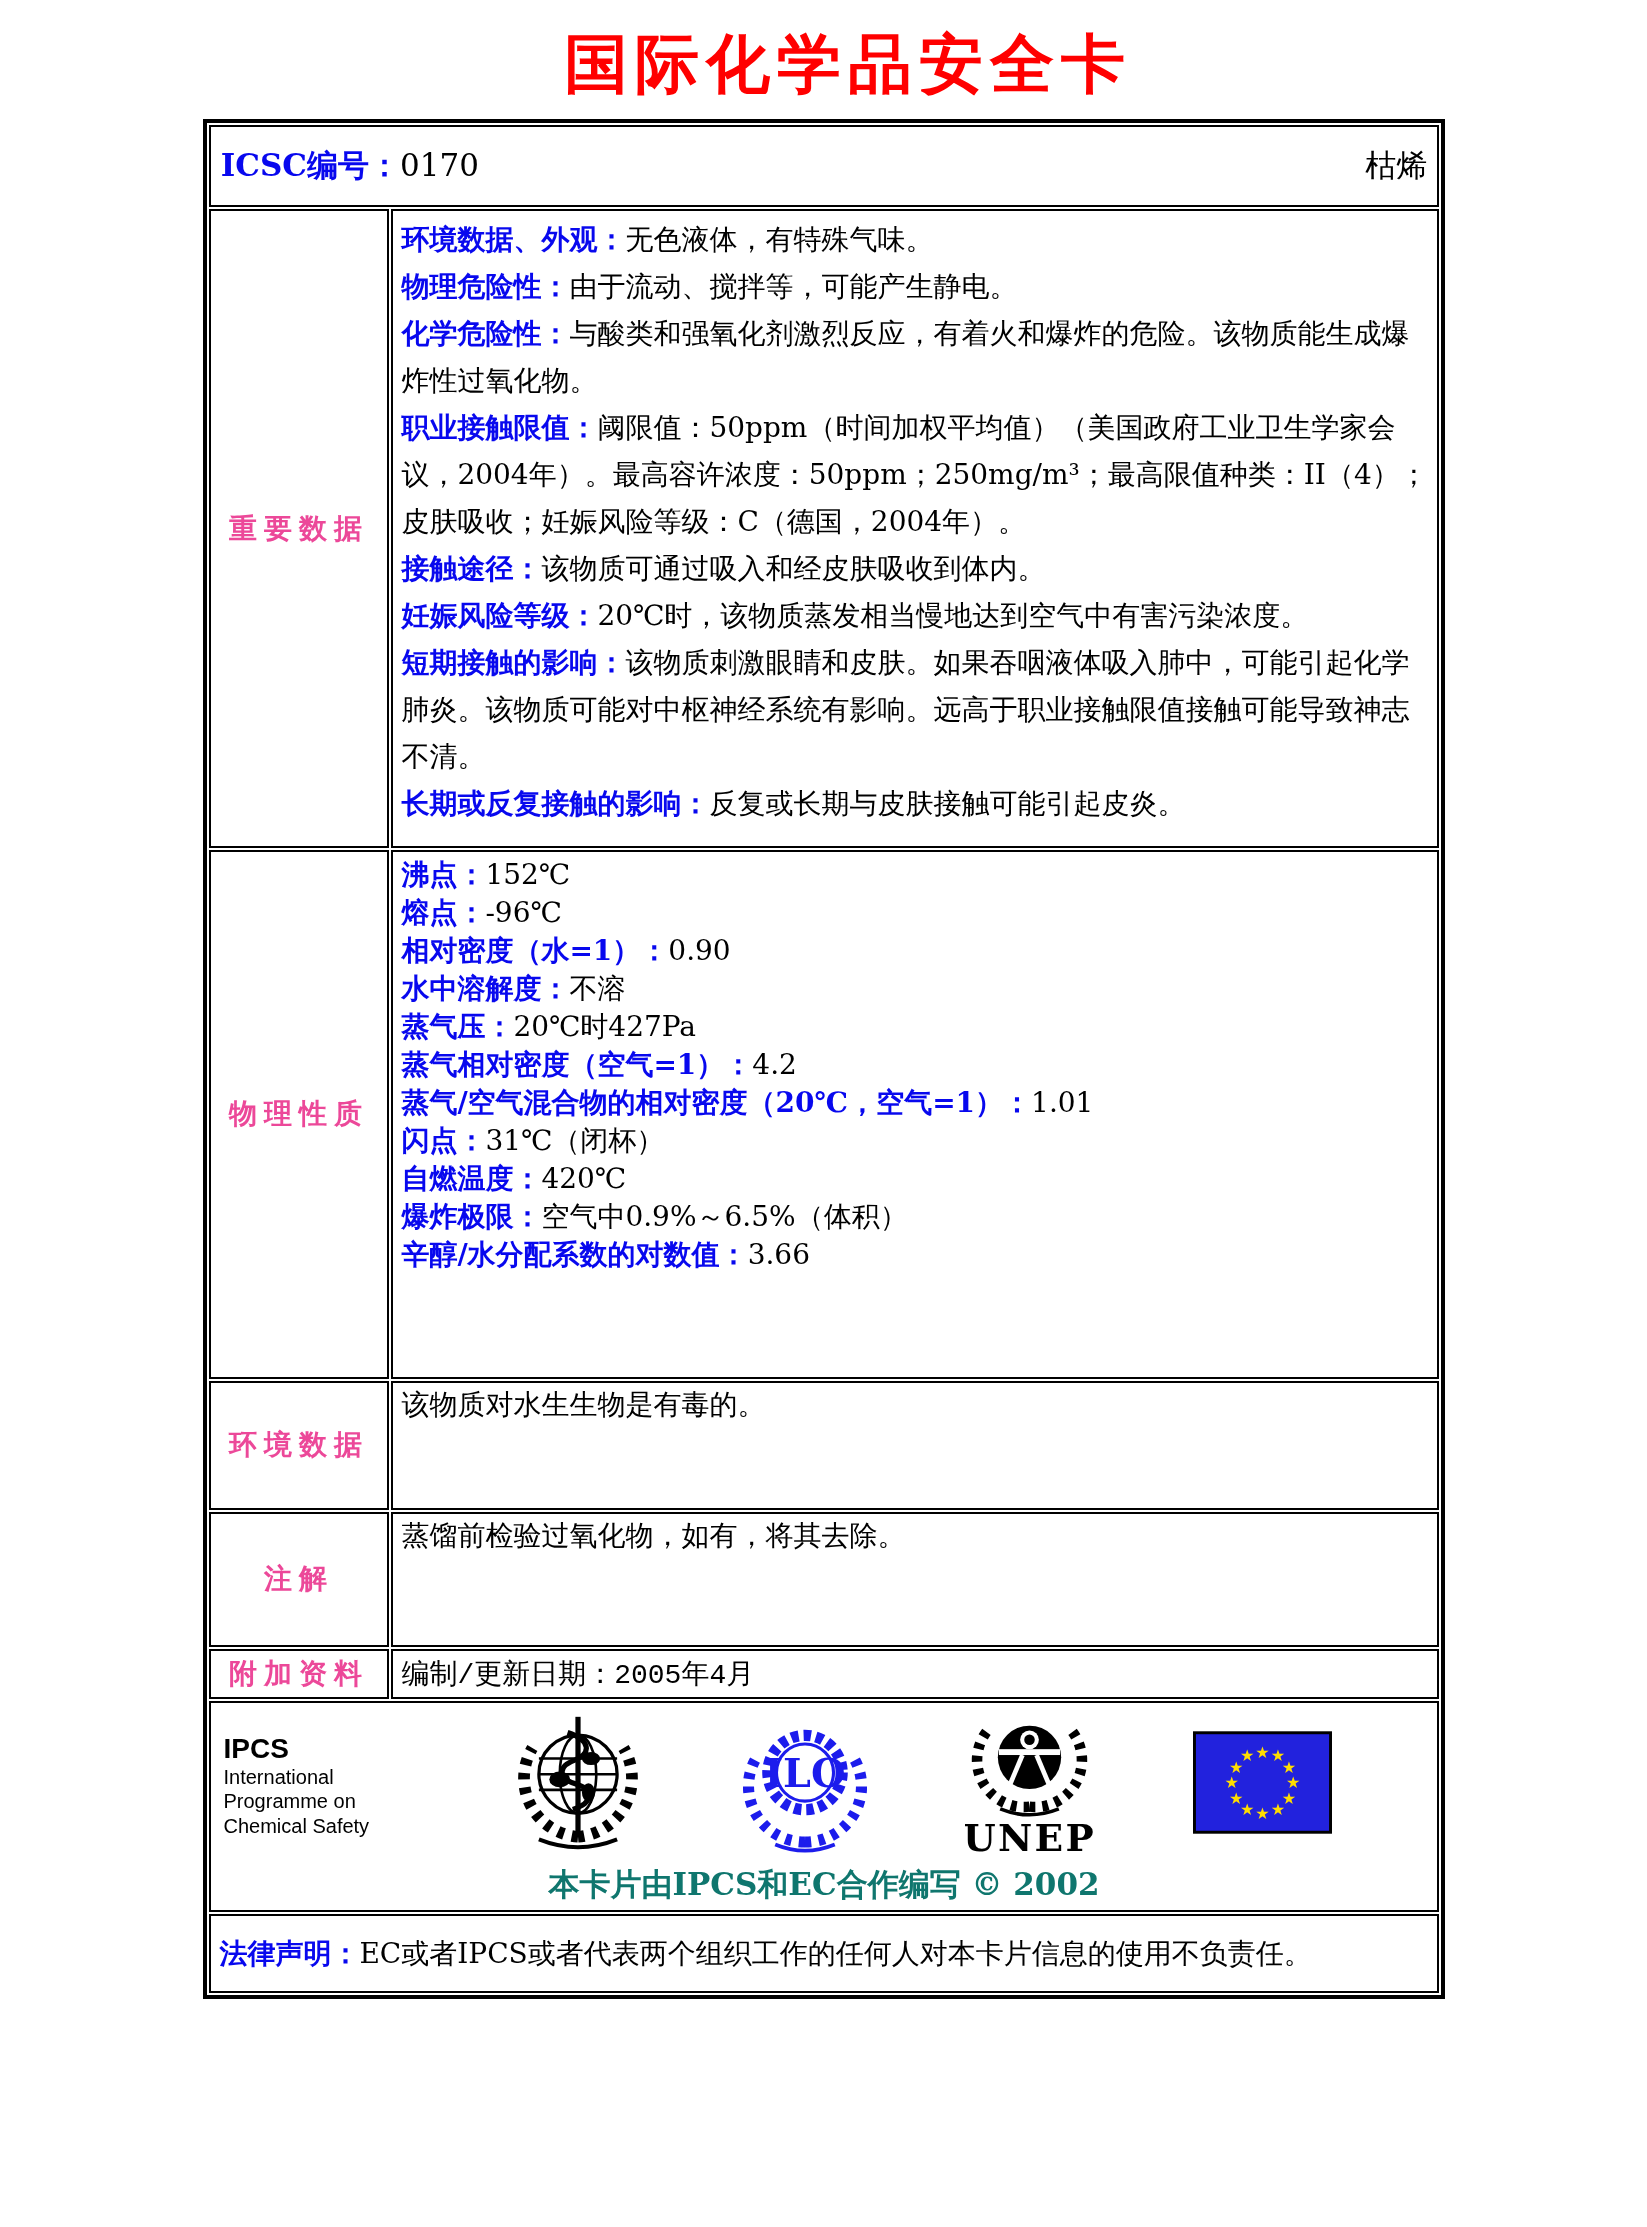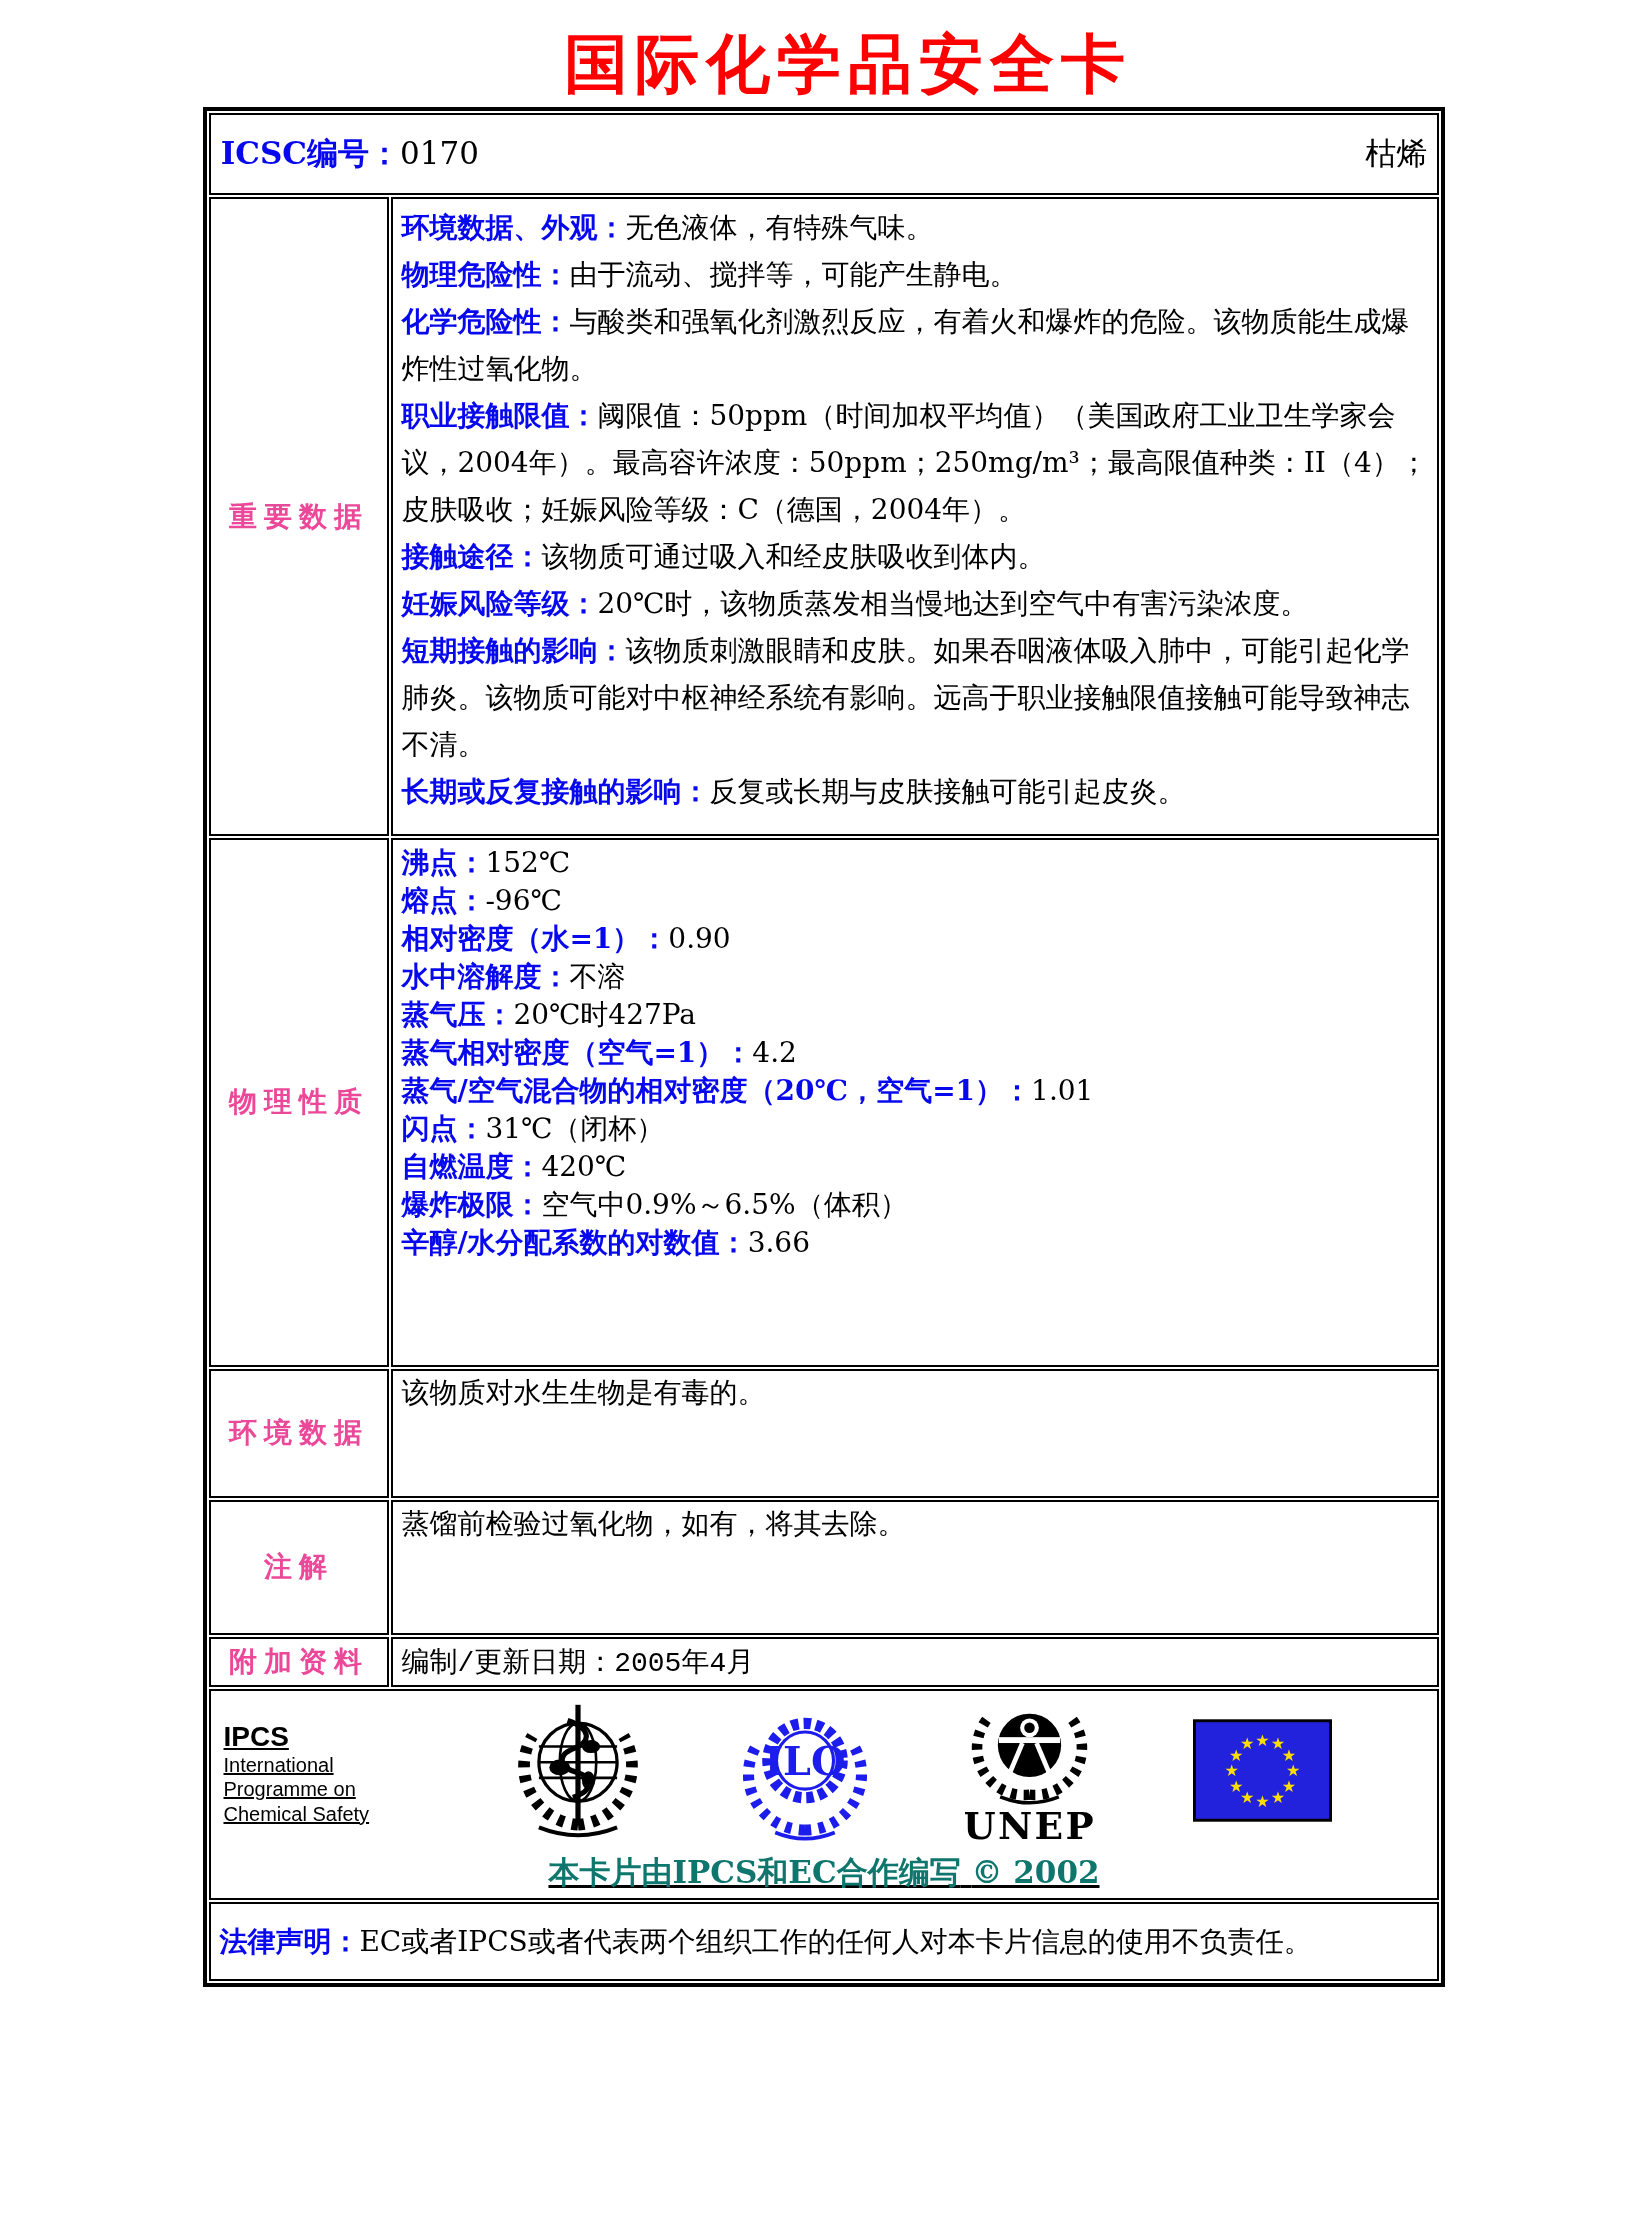--- a/index.html
+++ b/index.html
@@ -15,21 +15,21 @@
     padding-top: 32px;
     text-align: center;
     color: #ff0000;
     font-weight: bold;
     font-size: 64px;
     letter-spacing: 7px;
     line-height: 1.0;
     padding-left: 48px;
   }
   table.card {
-    margin: 11px auto 0 auto;
+    margin: 23px auto 0 auto;
     width: 1242px;
     table-layout: fixed;
     border: 4.2px solid #000;
     border-collapse: separate;
     border-spacing: 2.8px;
     background: #fff;
     font-size: 28px;
   }
   td { border: 2.1px solid #000; background:#fff; }
   td.side {
@@ -47,21 +47,21 @@
   .imp p { margin:0; line-height: 47px; }
   .phys p { margin:0; line-height: 38px; }
   .oneline { line-height: 36px; }
   tr.r-hdr   td { height: 70px; }
   tr.r-imp   td { height: 626px; }
   tr.r-phys  td { height: 517px; }
   tr.r-env   td { height: 116px; }
   tr.r-note  td { height: 123px; }
   tr.r-add   td { height: 38px; font-family: Liberation Mono, monospace; }
   tr.r-add   td.content { vertical-align: middle; }
-  tr.r-logo  td { height: 192px; vertical-align: top; padding: 7px 0 4.2px 0; text-decoration: underline; }
+  tr.r-logo  td { height: 192px; vertical-align: top; padding: 7px 0 4.2px 0; }
   tr.r-legal td { height: 67px; vertical-align: middle; padding: 4.2px 8.4px; }
   .logos-flex {
     display: flex;
     align-items: center;
     justify-content: space-between;
     padding: 2.8px 105px 0 12.5px;
     height: 145px;
   }
   .ipcs-block { font-family: "Liberation Sans", sans-serif; color:#000; width: 190px; }
   .ipcs-acronym { font-size: 28px; font-weight: bold; line-height: 32px; }

